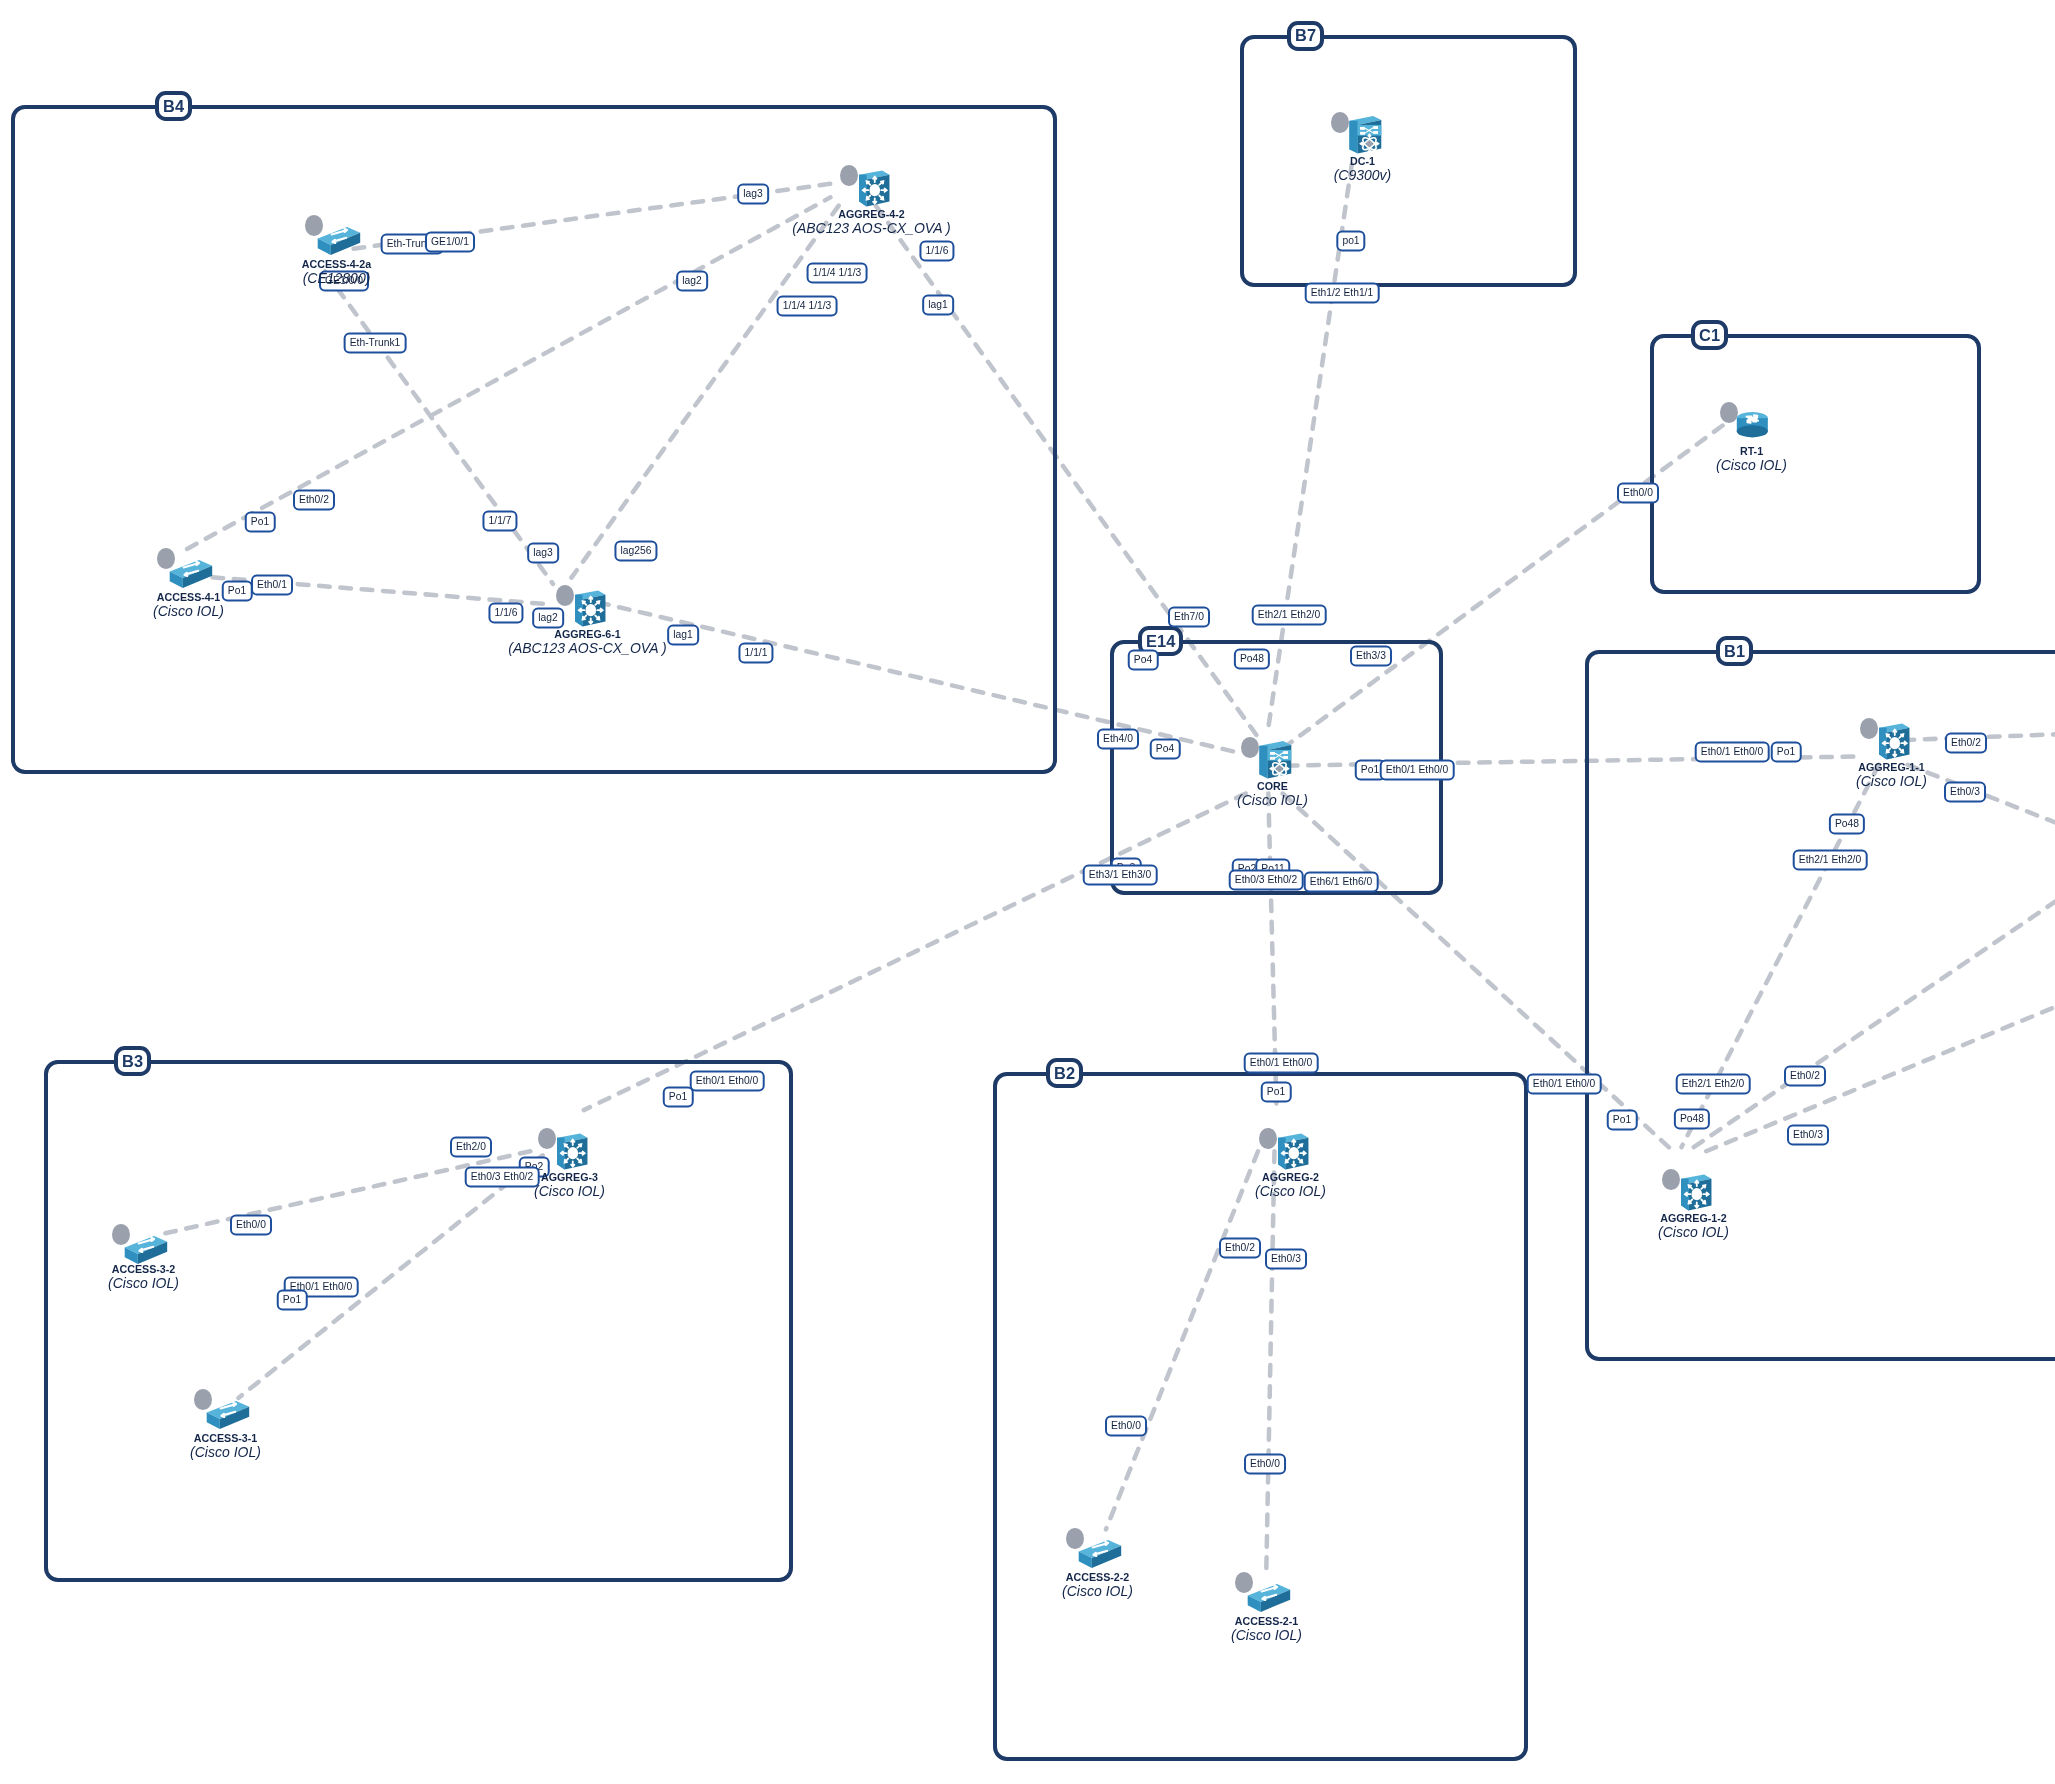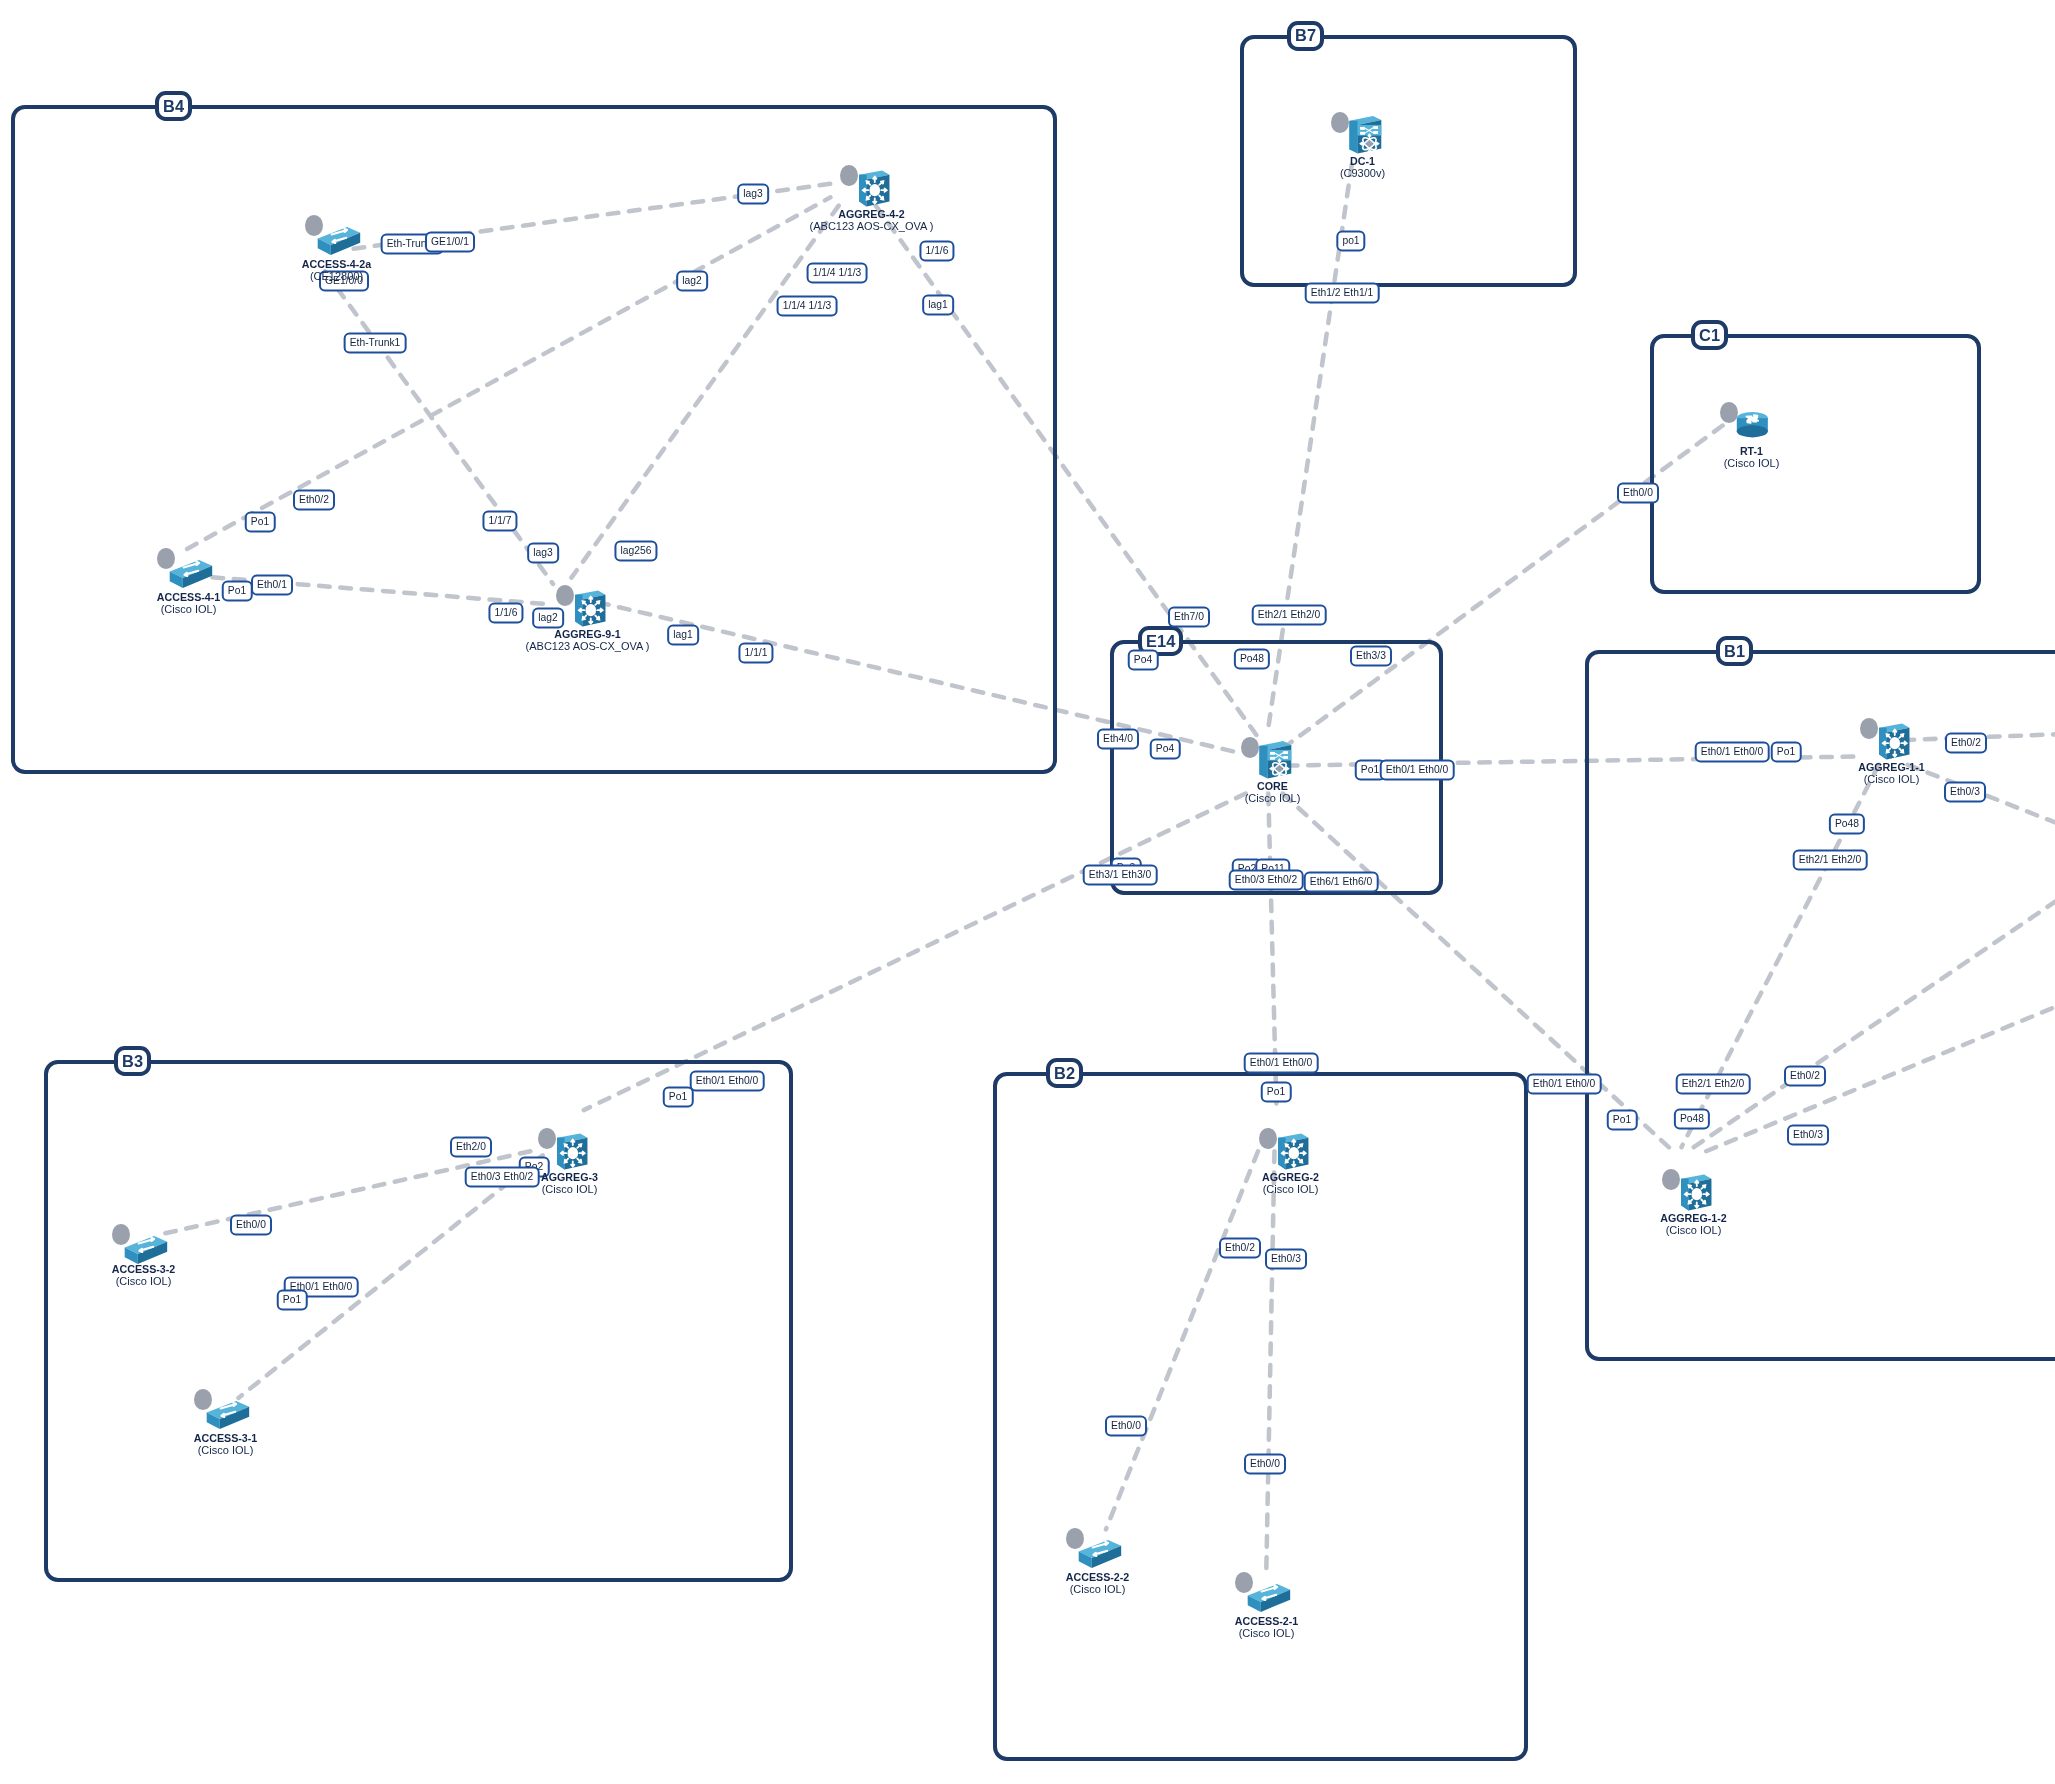--- a/index.html
+++ b/index.html
@@ -18,21 +18,21 @@
   .zone{position:absolute;border:4.1px solid #1e3a66;border-radius:14px;box-sizing:border-box;background:transparent;}
   .zone-tag{position:absolute;background:#ffffff;border:4.1px solid #1e3a66;border-radius:10.7px;
     color:#1e3a66;font-weight:bold;font-size:16.4px;line-height:1;display:flex;align-items:center;
     justify-content:center;box-sizing:border-box;padding:0 4.1px;height:30px;min-width:35px;}
 
   
   .node{position:absolute;}
   .node .ico{position:relative;width:49px;height:45px;margin:0 auto;}
   .node .caption{position:absolute;left:50%;transform:translateX(-50%);white-space:nowrap;text-align:center;}
   .node .nm{font-size:10.7px;font-weight:bold;color:#13264a;line-height:1.12;}
-  .node .md{font-size:11px;color:#13264a;line-height:1.15;}
+  .node .md{font-size:14px;font-style:italic;color:#13264a;line-height:1.15;}
   .badge{position:absolute;width:18px;height:21.4px;border-radius:50%;background:#9aa0ac;}
 
   
   .iflabel{position:absolute;background:#ffffff;border:2.1px solid #1e4f9c;border-radius:5.8px;
     color:#12223f;font-size:10.3px;line-height:1;padding:2.9px 4.1px 3.7px 4.1px;white-space:nowrap;
     box-sizing:border-box;transform:translate(-50%,-50%);}
 </style>
 </head>
 <body>
 
@@ -216,21 +216,21 @@
         <path d="M68 84 V96 M64 92 L68 97 L72 92"></path>
         <path d="M52 64 H40 M44 60 L39 64 L44 68"></path>
         <path d="M84 64 H96 M92 60 L97 64 L92 68"></path>
         <path d="M57 51 L49 43 M49 48 L48 42 L54 43"></path>
         <path d="M79 51 L88 43 M88 48 L89 42 L83 43"></path>
         <path d="M57 77 L49 86 M49 80 L48 87 L54 86"></path>
         <path d="M79 77 L88 86 M88 80 L89 87 L83 86"></path>
       </g>
     </svg></div>
         <div class="caption" style="top:44px;">
-          <div class="nm">AGGREG-9-1</div>
+          <div class="nm">AGGREG-6-1</div>
           <div class="md">(ABC123 AOS-CX_OVA )</div>
         </div>
       </div>
       <div class="node" style="left: 1338px; top: 111px; width: 49px;">
         <span class="badge" style="left:-6.6px;top:0.8px;"></span>
         <div class="ico"><svg viewBox="0 0 120 110" width="49" height="45">
       <polygon points="28,24 86,12 106,22 48,34" fill="#56b4db"></polygon>
       <polygon points="28,24 48,34 48,104 28,94" fill="#2f8fbf"></polygon>
       <polygon points="48,34 106,22 106,92 48,104" fill="#1e6e99"></polygon>
       <rect x="28" y="24" width="20" height="70" fill="#2f8fbf"></rect>

